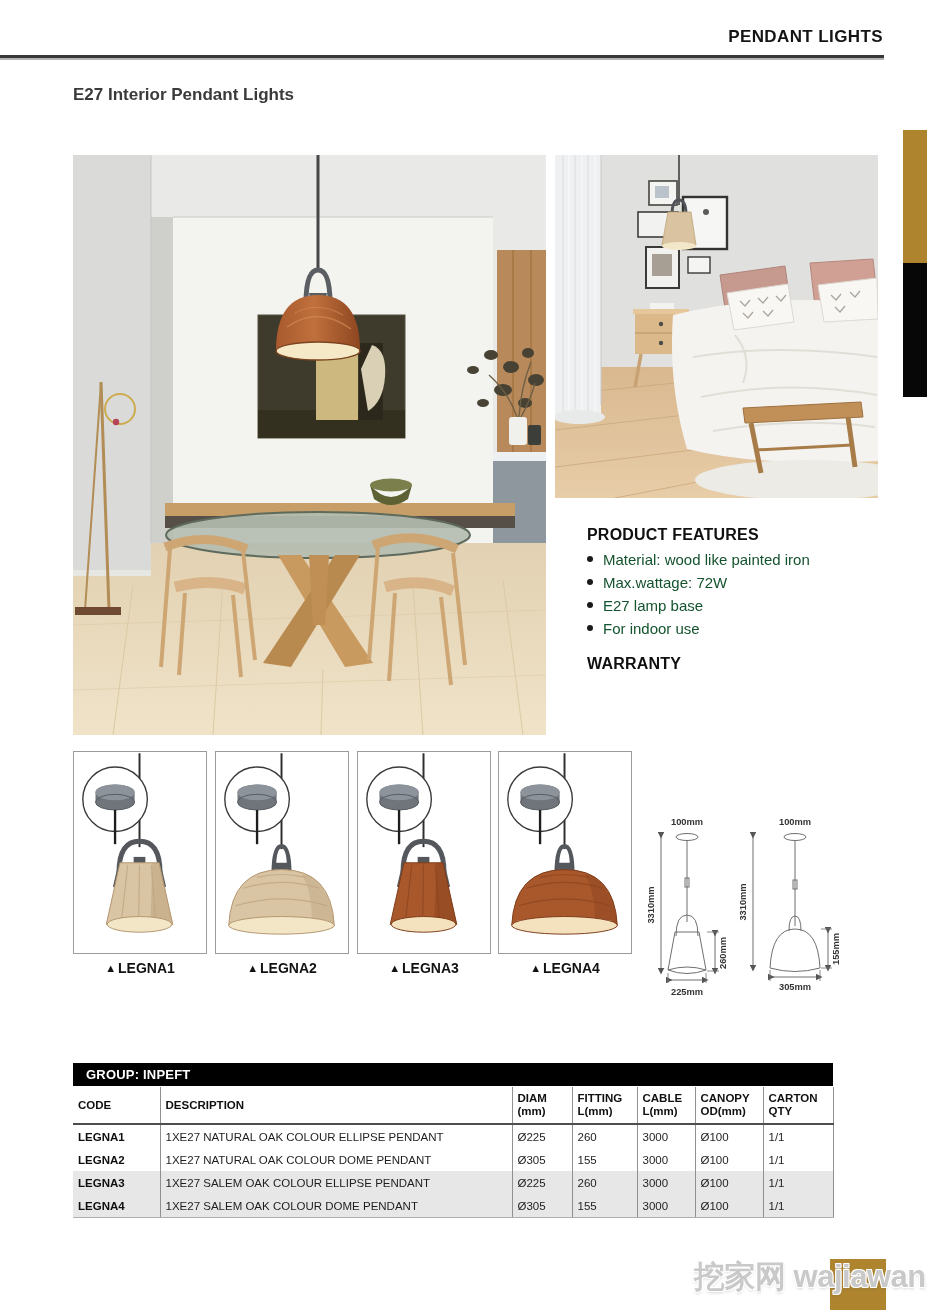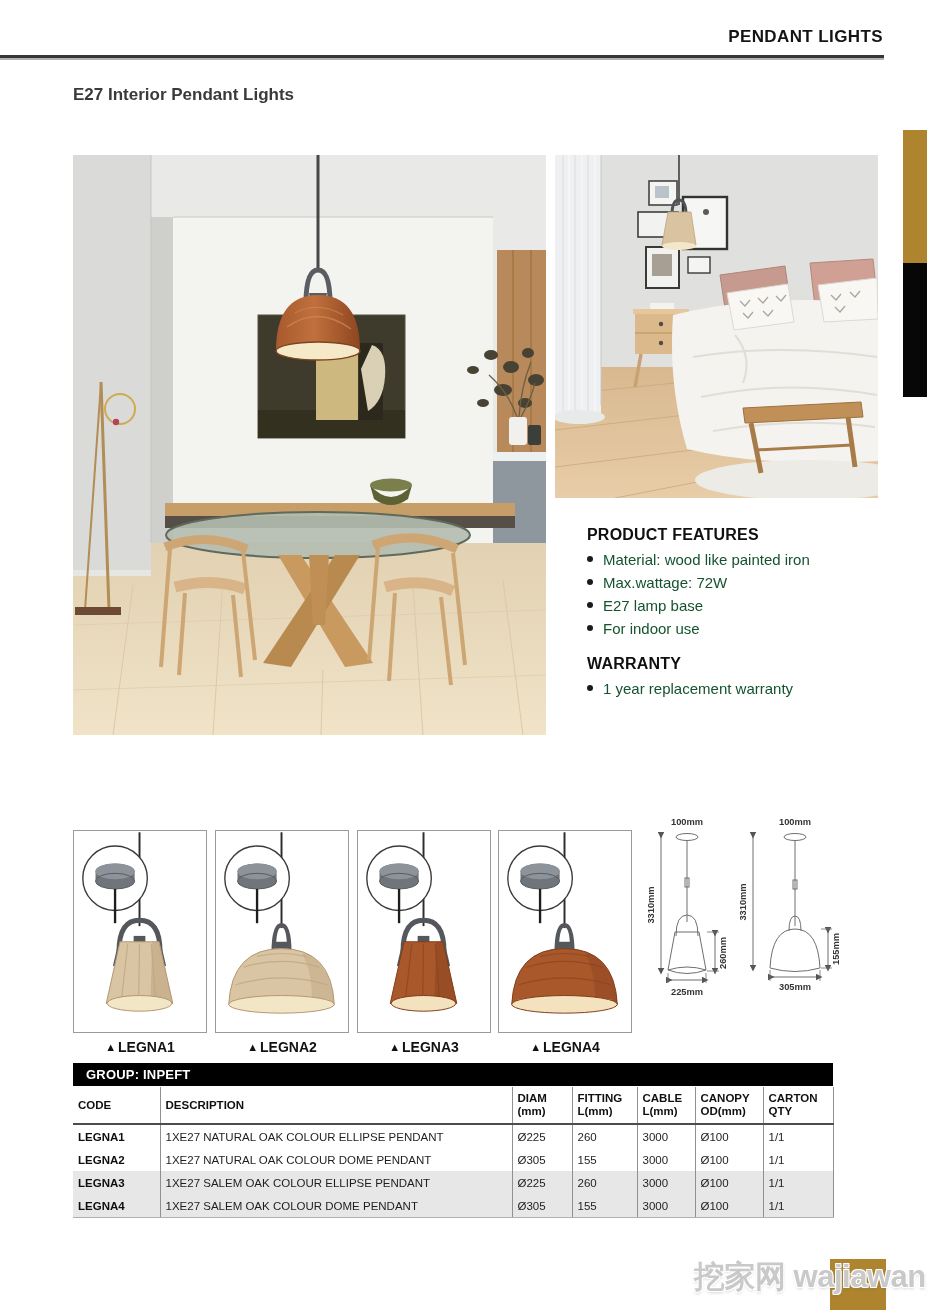--- a/index.html
+++ b/index.html
@@ -29,21 +29,21 @@
   
   .features{position:absolute;left:587px;top:526px;width:305px;}
   .features h3{margin:0 0 7px 0;font-size:16px;font-weight:800;color:#101010;letter-spacing:.2px;}
   .features ul{list-style:none;margin:0;padding:0;}
   .features li{display:flex;align-items:flex-start;gap:10px;margin:0 0 6px 0;
                font-size:15px;line-height:17px;color:#14532d;}
   .features .dot{flex:0 0 auto;width:6px;height:6px;border-radius:50%;background:#1a1a1a;margin-top:5px;}
   .features .warranty-title{margin-top:18px;}
 
   
-  .thumbs{position:absolute;left:73px;top:830px;width:560px;height:230px;}
+  .thumbs{position:absolute;left:73px;top:751px;width:560px;height:230px;}
   .thumb-cell{position:absolute;top:0;width:134px;}
   .thumb-box{width:132px;height:201px;border:1px solid #9b9b9b;background:#fff;}
   .thumb-box svg{display:block;width:100%;height:100%;}
   .thumb-label{margin-top:6px;text-align:center;font-size:14px;font-weight:800;color:#121212;}
   .thumb-label .tri{font-size:11px;margin-right:2px;position:relative;top:-1px;}
 
   
   .dims{position:absolute;left:645px;top:810px;width:195px;height:190px;}
   .dims svg{display:block;width:100%;height:100%;}
   .dims text{font-family:"Liberation Sans",sans-serif;font-size:9.3px;font-weight:700;fill:#333;}
@@ -314,26 +314,20 @@
         <li>
           <span class="dot"></span>
           <span>E27 lamp base</span>
         </li>
         <li>
           <span class="dot"></span>
           <span>For indoor use</span>
         </li>
       </ul>
     <h3 class="warranty-title">WARRANTY</h3>
-    <ul id="warranty-list">
-        <li>
-          <span class="dot"></span>
-          <span>1 year replacement warranty</span>
-        </li>
-      </ul>
   </div>
 
   <div class="thumbs" id="thumbs">
       <div class="thumb-cell" style="left: 0px;">
         <div class="thumb-box">
           <svg viewBox="0 0 135 203">
     <line x1="67" y1="0" x2="67" y2="96" stroke="#2d2d2d" stroke-width="2"></line>
     <path d="M 46 122 Q 46 90 67 90 Q 88 90 88 122" fill="none" stroke="#54585d" stroke-width="5"></path>
     <line x1="46" y1="120" x2="42" y2="137" stroke="#54585d" stroke-width="4.5"></line>
     <line x1="88" y1="120" x2="92" y2="137" stroke="#54585d" stroke-width="4.5"></line>

